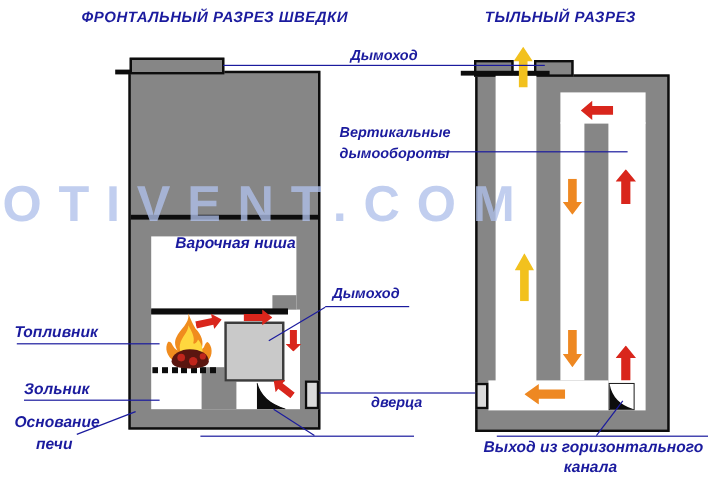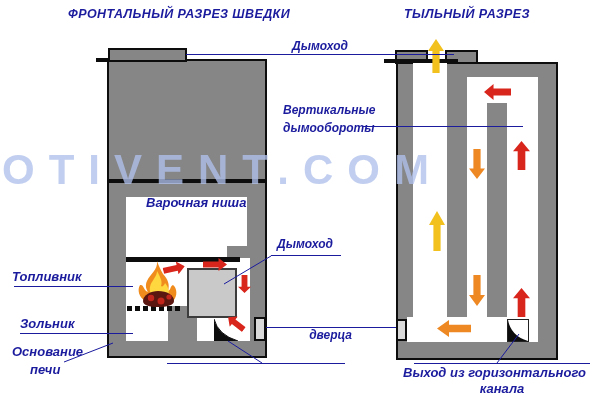--- a/index.html
+++ b/index.html
@@ -191,21 +191,21 @@
   <div class="lbl big" style="left:12px;top:345px;">Основание</div>
   <div class="lbl big" style="left:30px;top:363px;">печи</div>
 
   <div class="hline" style="left:266px;top:327px;width:130px;"></div>
   <div class="lbl ctr" style="left:265px;top:329px;width:131px;">дверца</div>
 
   <div class="hline" style="left:167px;top:363px;width:178px;"></div>
 
   <div class="hline" style="left:414px;top:363px;width:176px;"></div>
   <div class="lbl big" style="left:403px;top:366px;">Выход из горизонтального</div>
-  <div class="lbl big ctr" style="left:414px;top:382px;width:176px;">канала</div>
+  <div class="lbl big ctr" style="left:404px;top:382px;width:176px;">канала</div>
 
   <svg class="overlay" width="607" height="400">
     <g stroke="#1b1b9e" stroke-width="1" fill="none">
       <line x1="271" y1="256" x2="224" y2="284"></line>
       <line x1="64" y1="362" x2="113" y2="343"></line>
       <line x1="262" y1="363" x2="228" y2="341"></line>
       <line x1="497" y1="363" x2="519" y2="334"></line>
     </g>
   </svg>
 

